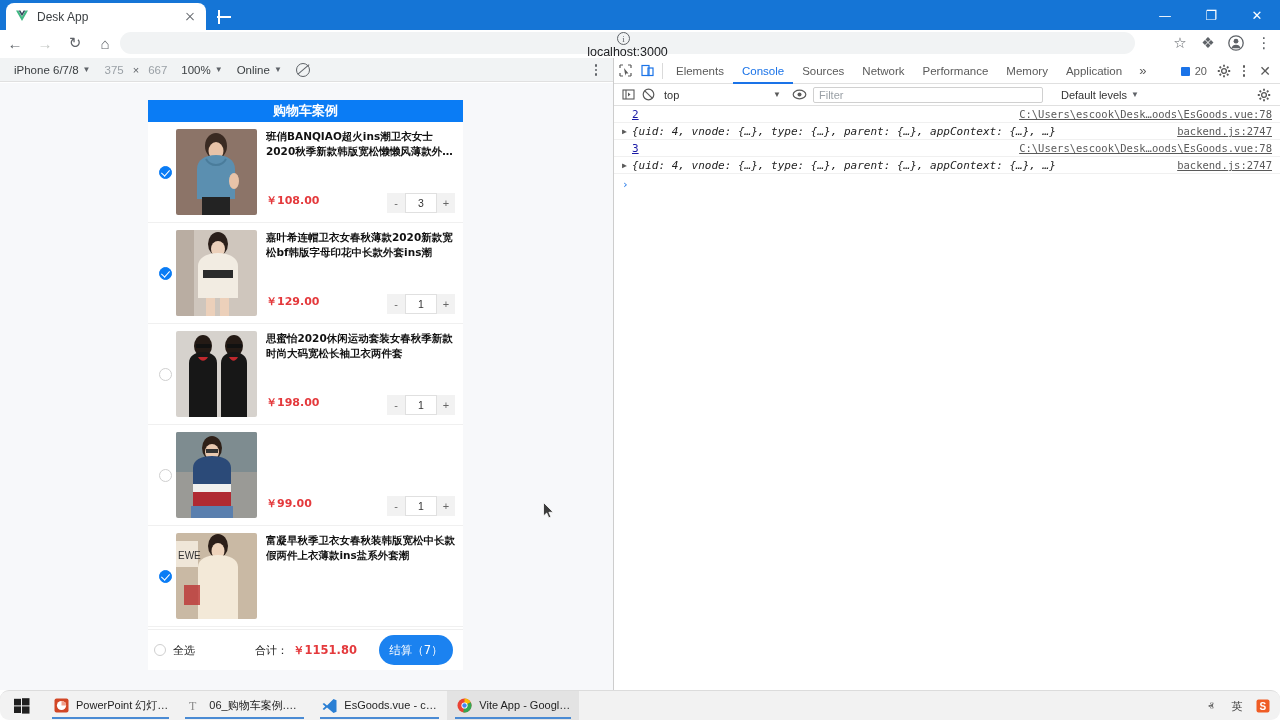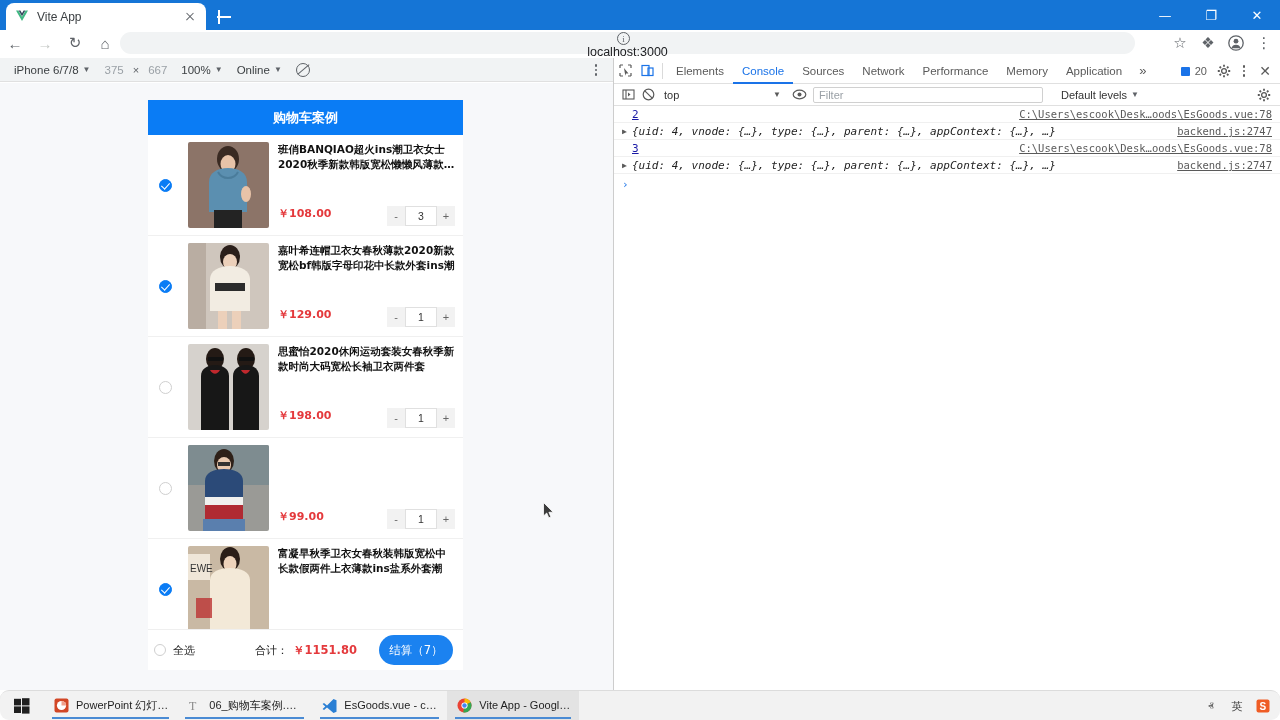--- a/index.html
+++ b/index.html
@@ -80,41 +80,41 @@
     align-items:center; justify-content:center; gap:2px; cursor:pointer;}
   .dt-kebab i { width:2.6px; height:2.6px; border-radius:50%; background:#5f6368; display:block;}
 
   
   .page-bg { position:absolute; left:0; top:83px; width:613px; height:607px; background:#f7f8fa; }
   .viewport {
     position:absolute; left:148px; top:100px; width:315px; height:570px;
     background:#ffffff; overflow:hidden;
   }
   .cart-header {
-    height:35px; background:#0a7cf5; color:#fff;
+    height:22px; background:#0a7cf5; color:#fff;
     display:flex; align-items:center; justify-content:center;
     font-size:13px; font-weight:bold;
     font-family:"DejaVu Sans","Liberation Sans",sans-serif;
   }
   .cart-list { position:relative; height:514px; overflow:hidden; background:#fff; }
 
   .cart-item {
     display:flex; align-items:center; height:101px;
     border-bottom:1px solid #f0f0f0; padding:0 8px 0 6px;
   }
   .ck { width:22px; flex:0 0 auto; display:flex; align-items:center; justify-content:center; cursor:pointer;}
   .ck .box { width:13px; height:13px; border-radius:50%; border:1px solid #cfcfcf; background:#fff; }
   .ck.on .box {
     background:#0a7cf5; border-color:#0a7cf5; position:relative;
   }
   .ck.on .box::after{
     content:""; position:absolute; left:3.6px; top:1.6px; width:4px; height:7px;
     border:solid #fff; border-width:0 1.6px 1.6px 0; transform:rotate(42deg);
   }
-  .thumb { width:81px; height:86px; flex:0 0 auto; overflow:hidden; border-radius:2px; position:relative;margin-left:12px;}
+  .thumb { width:81px; height:86px; flex:0 0 auto; overflow:hidden; border-radius:2px; position:relative;}
   .thumb svg { display:block; width:81px; height:86px; }
   .info { flex:1 1 auto; padding-left:9px; height:86px; position:relative; }
   .pname {
     font-size:10.5px; line-height:14.5px; color:#111; font-weight:bold;
     font-family:"DejaVu Sans","Liberation Sans",sans-serif;
     display:-webkit-box; -webkit-line-clamp:2; -webkit-box-orient:vertical; overflow:hidden;
     max-height:30px;
   }
   .row-bottom { position:absolute; left:9px; right:0; bottom:2px; display:flex; align-items:flex-start; justify-content:space-between;}
   .price { color:#e4393c; font-size:11px; font-weight:bold;
@@ -223,21 +223,21 @@
 <div class="browser">
 
   <div class="titlebar">
     <div class="tab">
       <span class="tab-favicon">
         <svg width="14" height="13" viewBox="0 0 14 13">
             <path d="M1 0.5 L7 11 L13 0.5 L10.6 0.5 L7 6.8 L3.4 0.5 Z" fill="#41b883"></path>
             <path d="M3.6 0.5 L7 6.2 L10.4 0.5 L8.6 0.5 L7 3.3 L5.4 0.5 Z" fill="#35495e"></path>
           </svg>
       </span>
-      <span class="tab-title">Vite App</span>
+      <span class="tab-title">Desk App</span>
       <span class="tab-close"></span>
     </div>
     <div class="newtab"></div>
     <div class="wctrls">
       <div class="wctrl">
           <span class="gl">—</span>
         </div>
       <div class="wctrl">
           <span class="gl">❐</span>
         </div>

